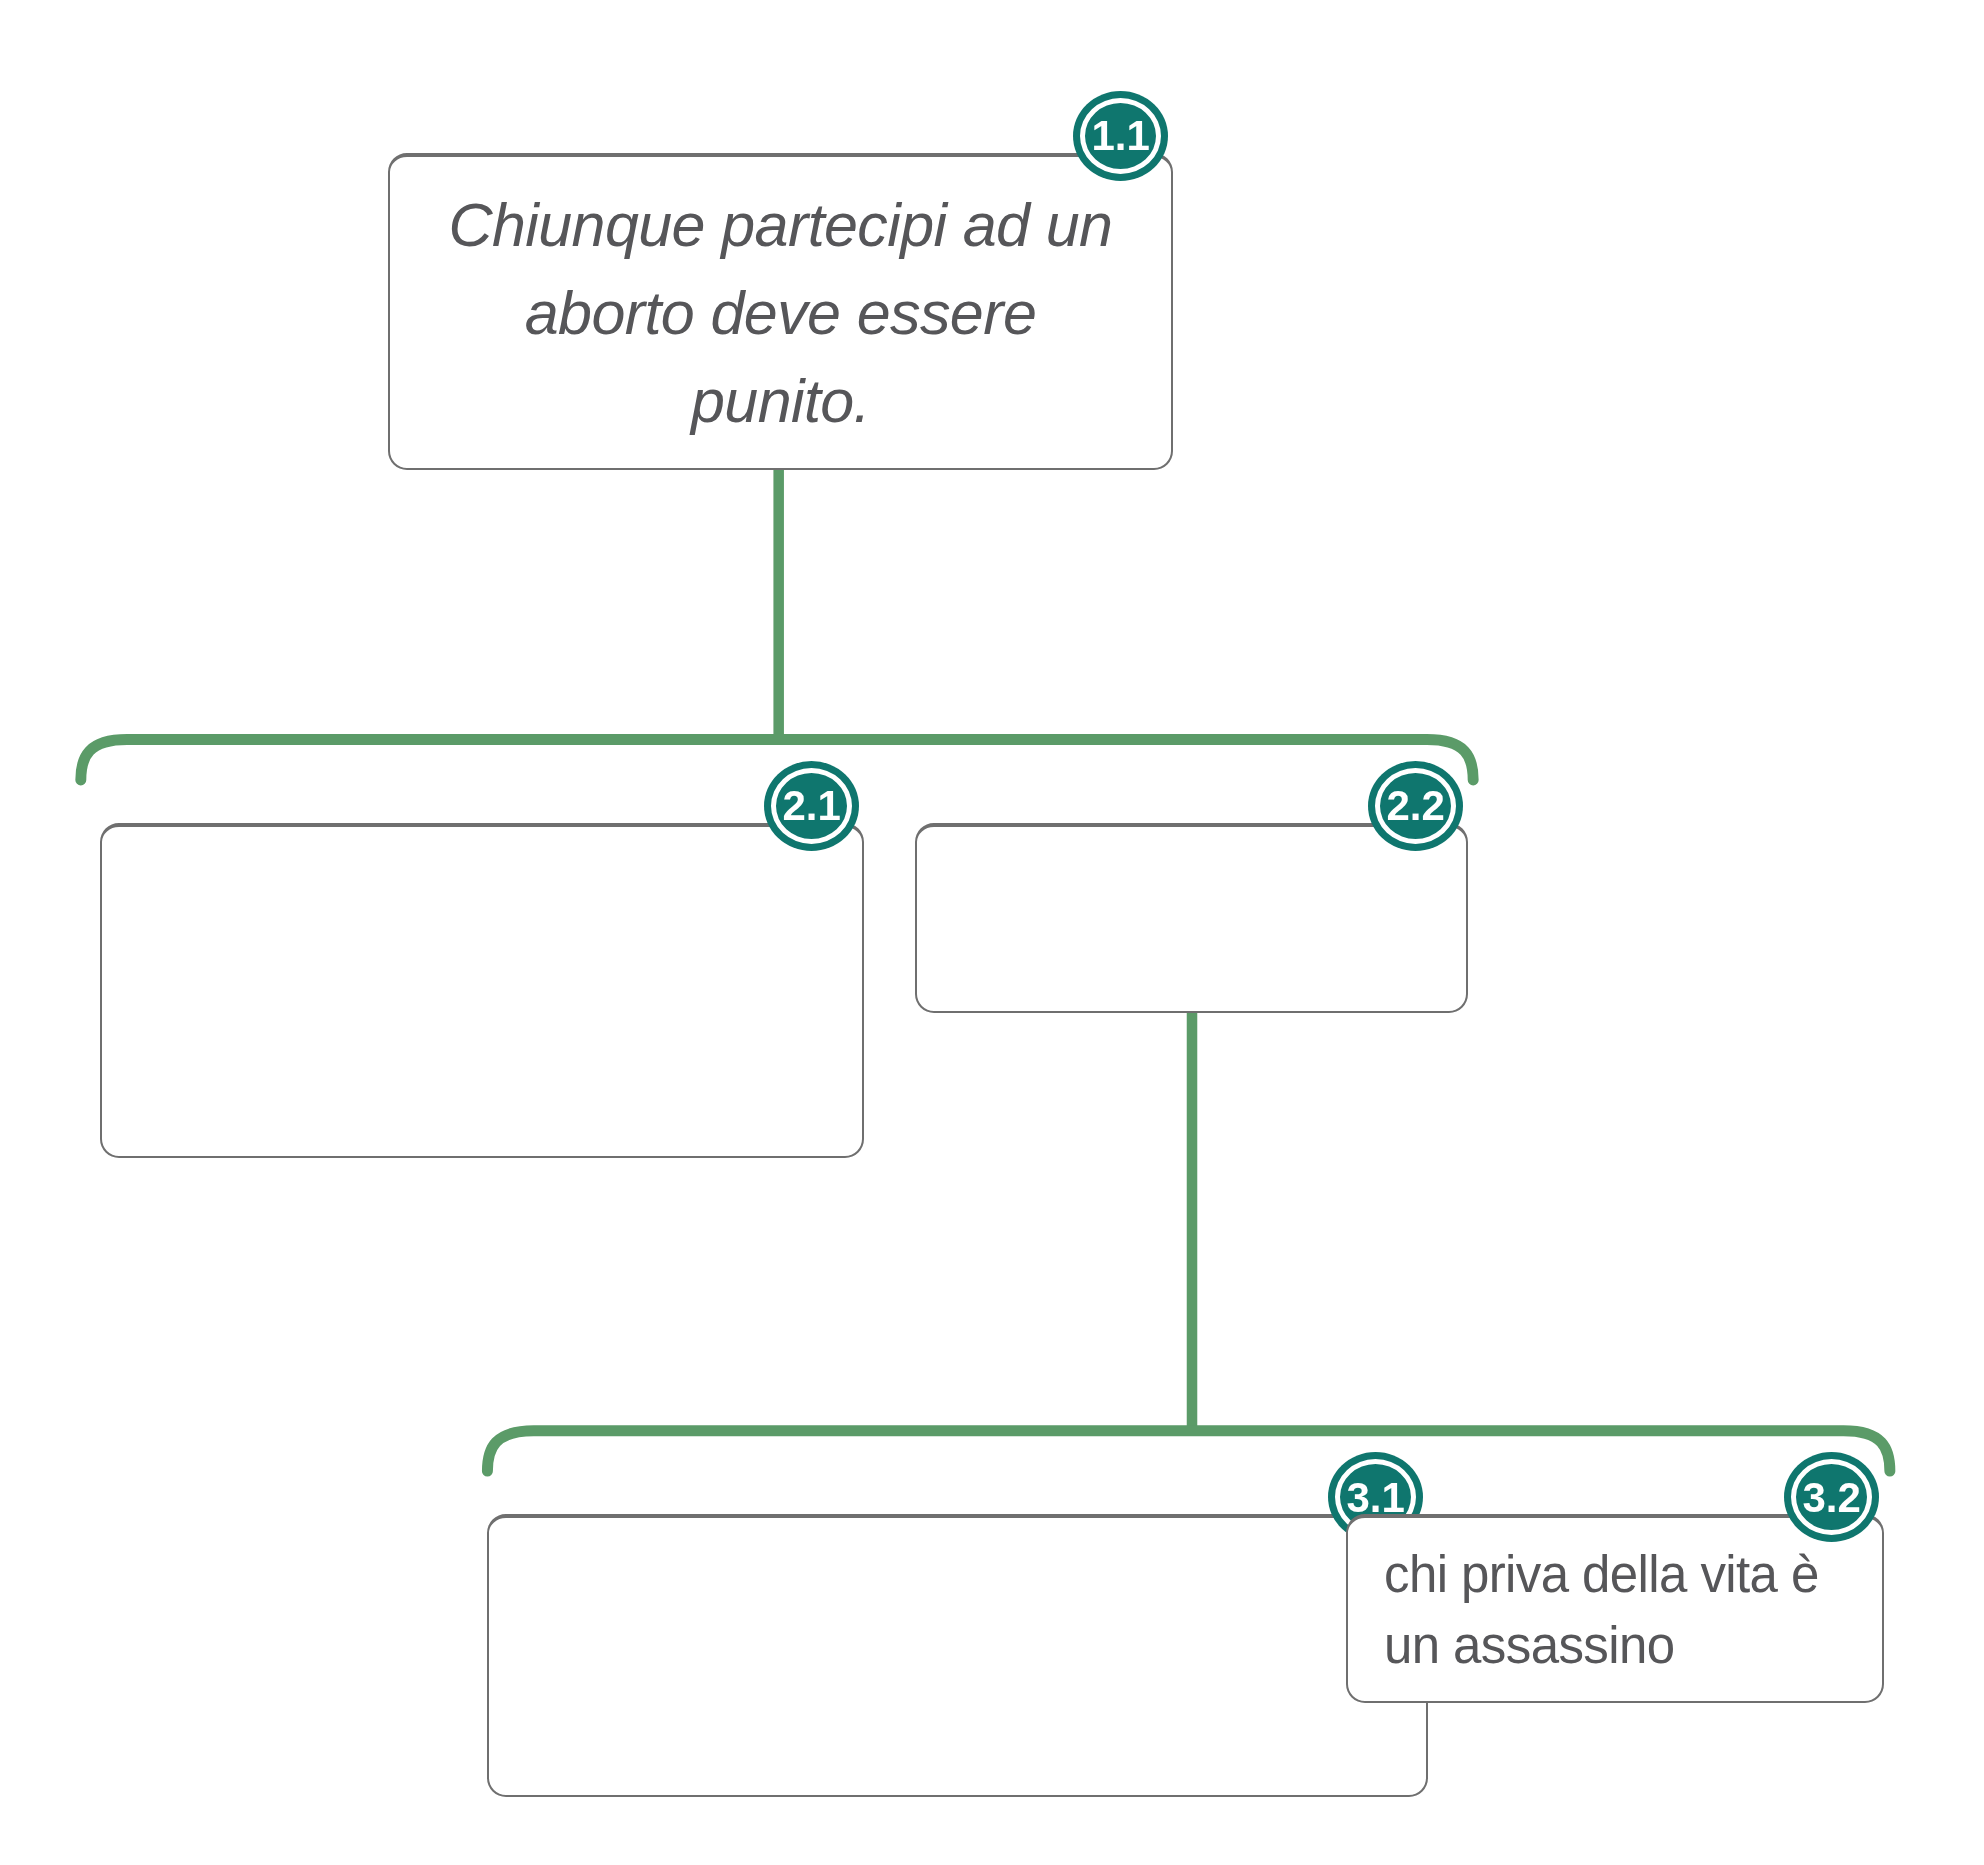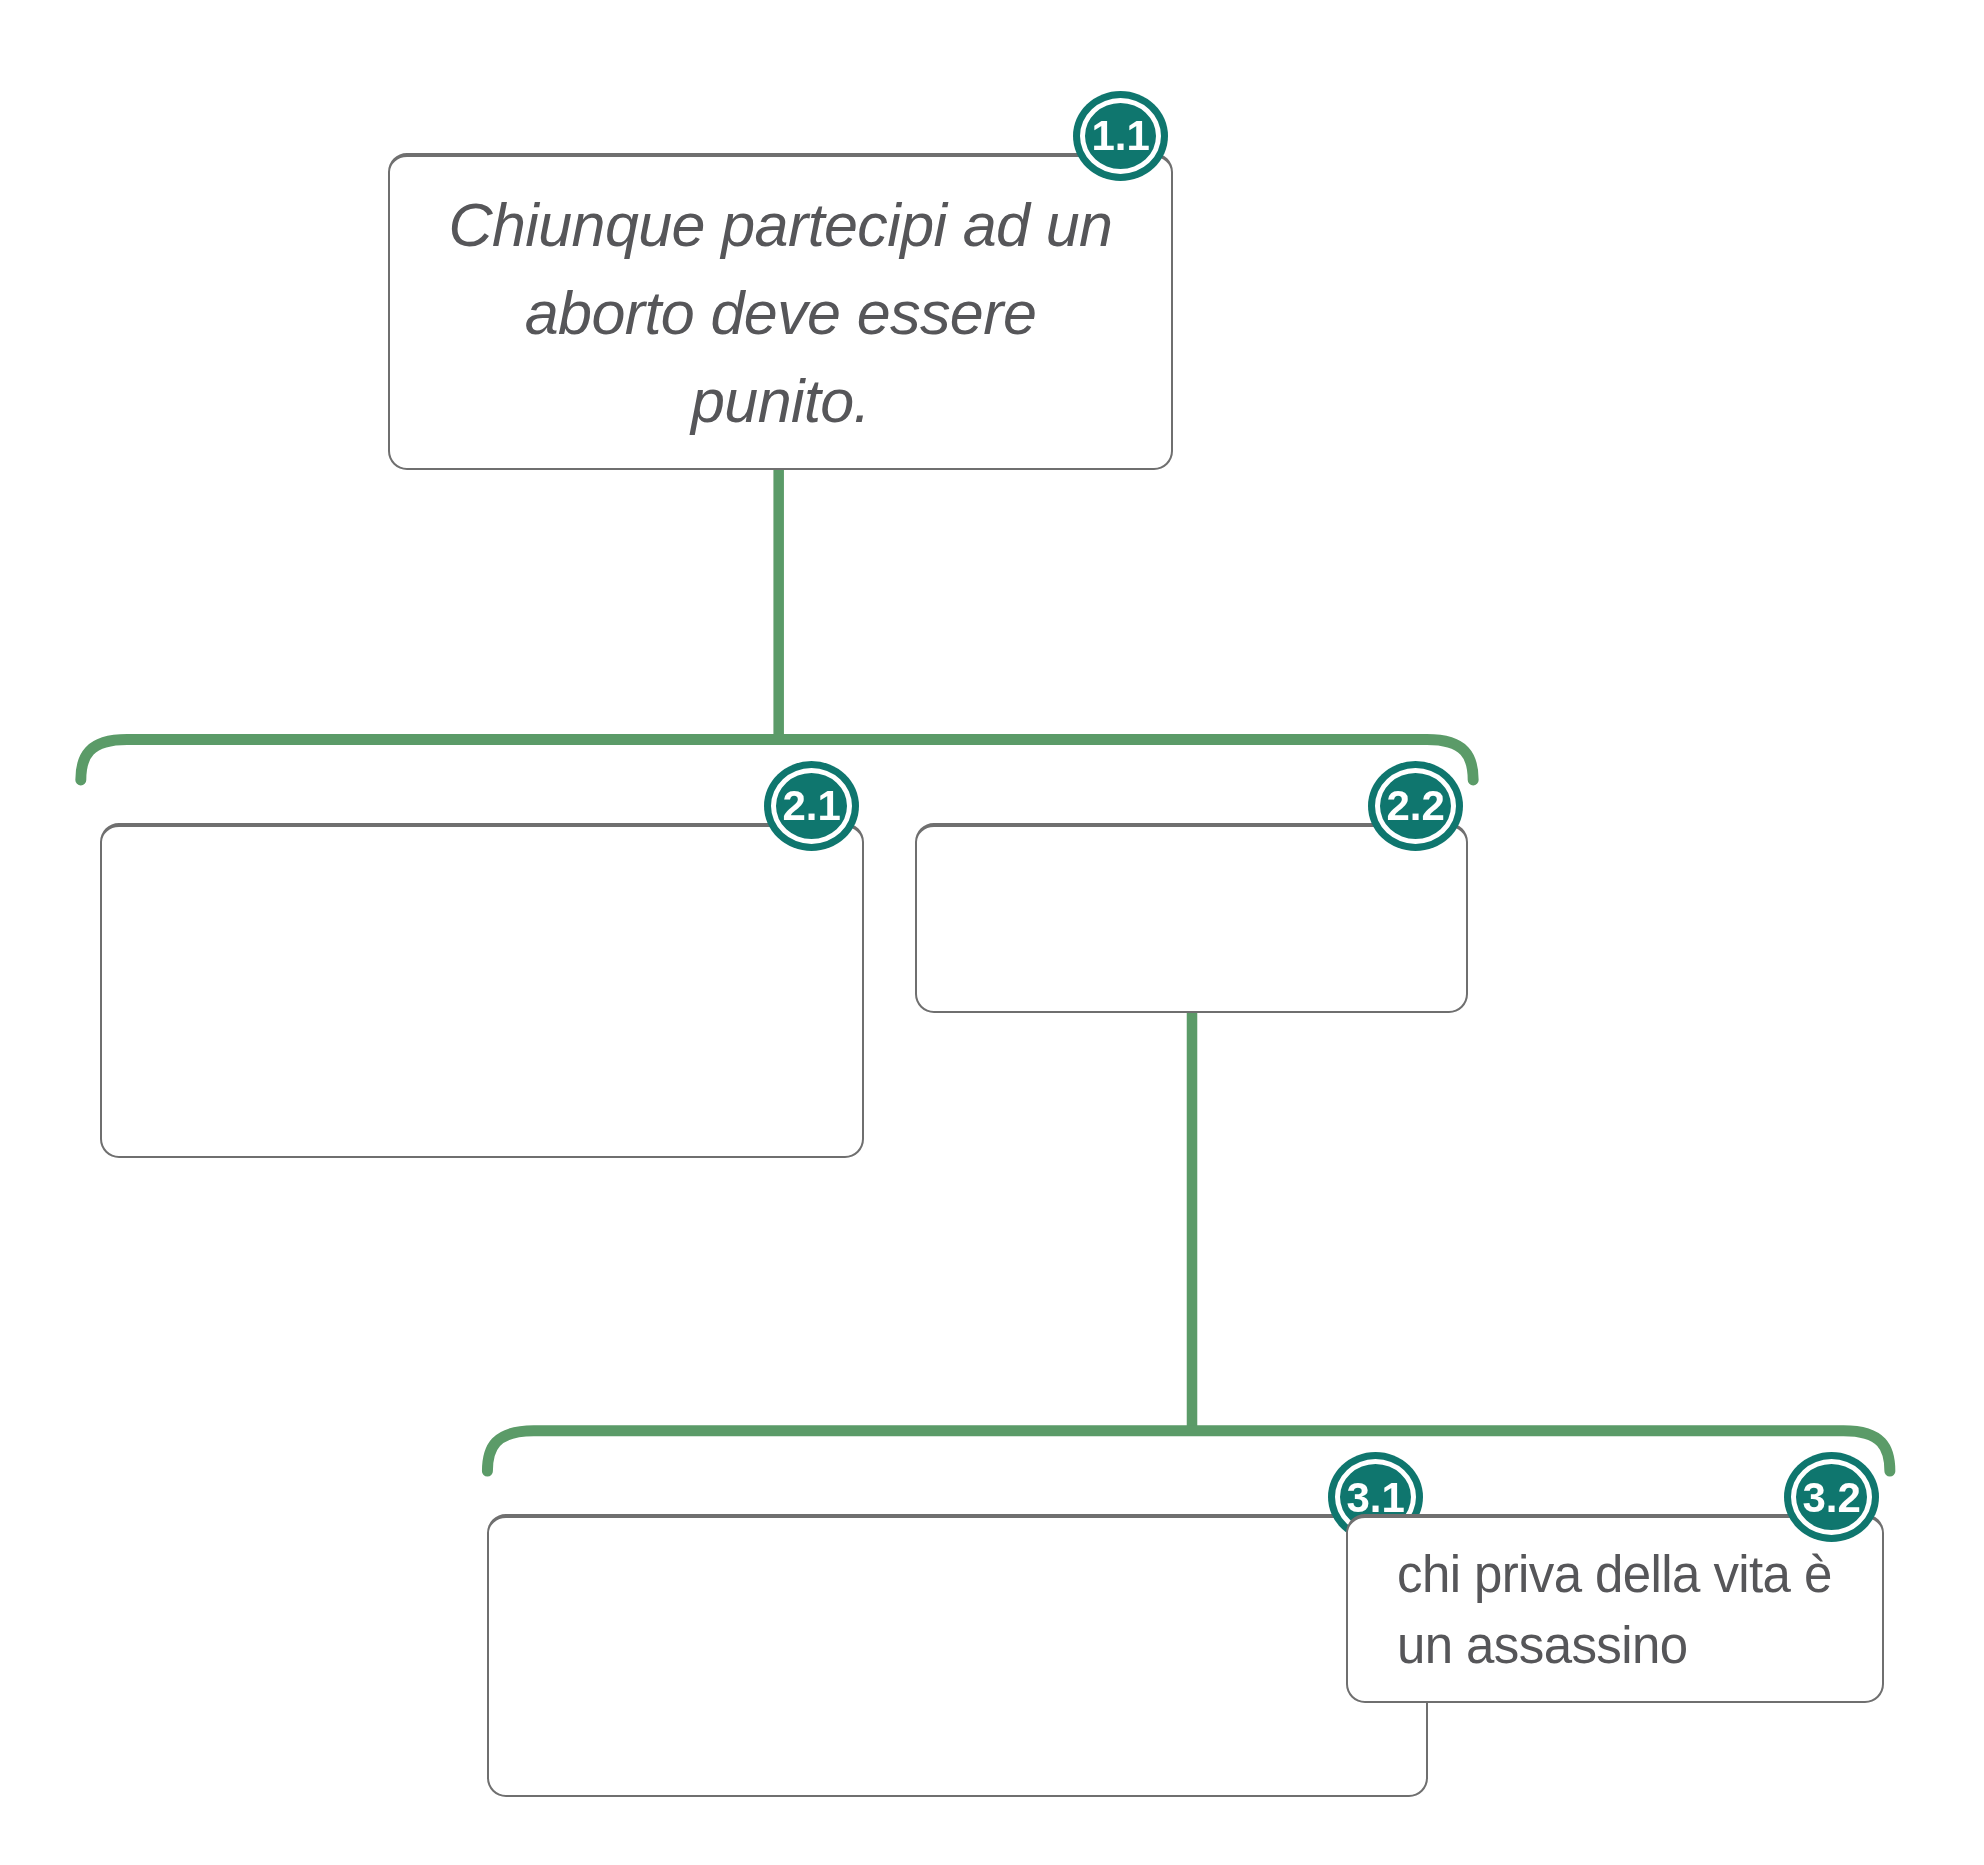--- a/index.html
+++ b/index.html
@@ -46,21 +46,21 @@
   .node.center {
     justify-content: center;
   }
   .node.center .text { text-align: center; font-style: italic; }
   .node.left .text { text-align: left; }
 
   #node-1-1 { left: 388px;  top: 153px;  width: 785px; height: 317px; font-size: 61px; line-height: 88px; }
   #node-2-1 { left: 100px;  top: 823px; width: 764px; height: 335px; font-size: 53px; line-height: 72px; }
   #node-2-2 { left: 915px; top: 823px; width: 553px; height: 190px; font-size: 52px; line-height: 72px; }
   #node-3-1 { left: 487px; top: 1514px; width: 941px; height: 283px; font-size: 51px; line-height: 71px; padding-left: 39px; padding-bottom: 17px; }
-  #node-3-2 { left: 1346px; top: 1514px; width: 538px; height: 189px; font-size: 51px; line-height: 71px; padding-left: 49px; }
+  #node-3-2 { left: 1346px; top: 1514px; width: 538px; height: 189px; font-size: 51px; line-height: 71px; padding-left: 36px; }
 
   
   .badge {
     position: absolute;
     top: -66px;
     right: 2.9px;
     width: 95px;
     height: 90px;
     border-radius: 50%;
     background: #0f766e;

